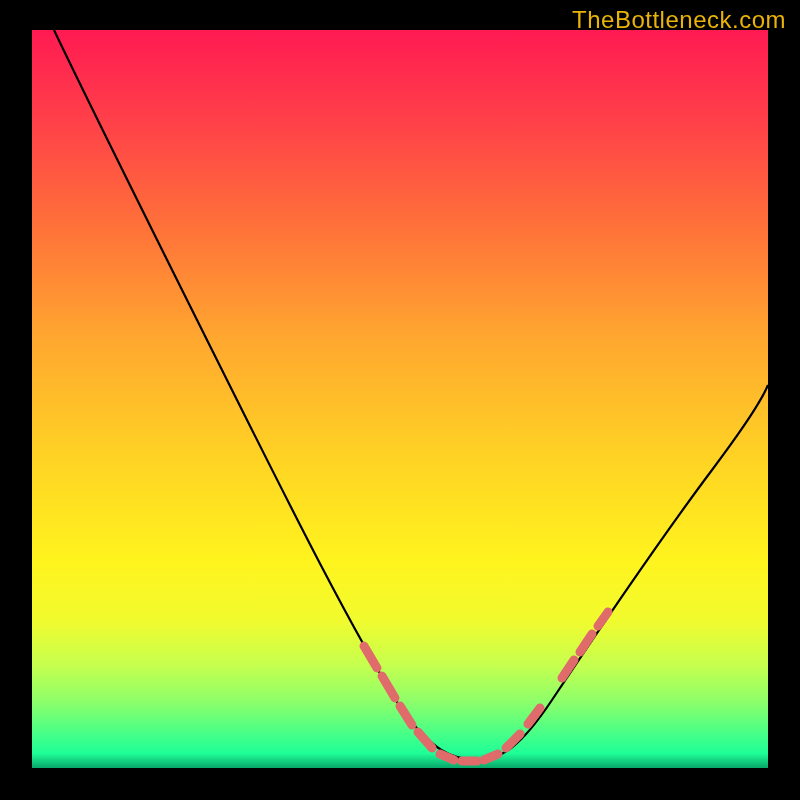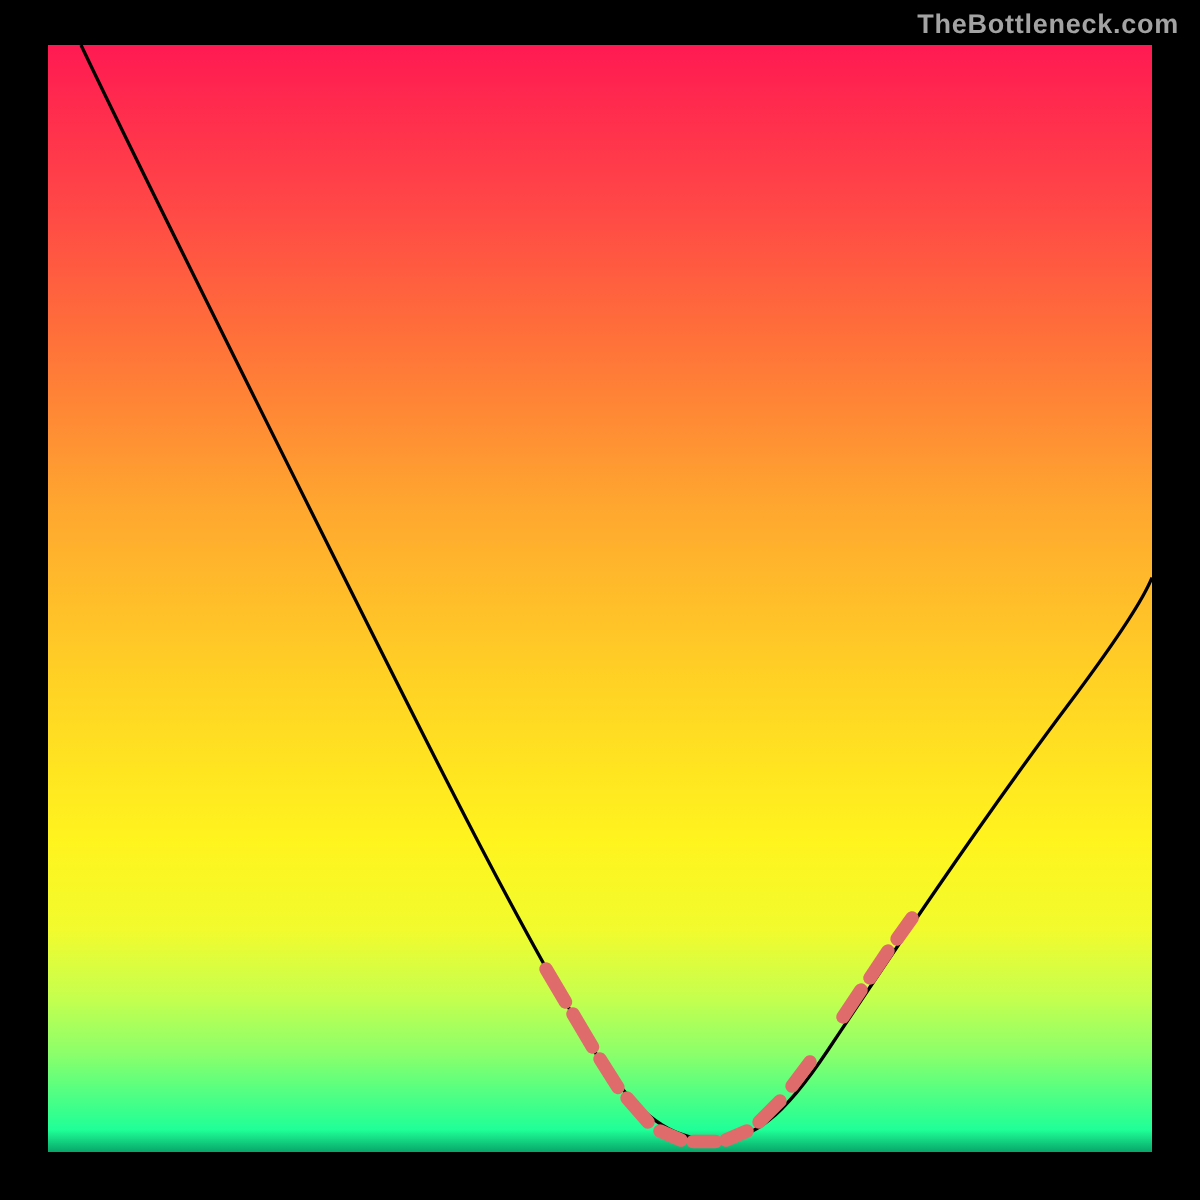--- a/index.html
+++ b/index.html
@@ -14,23 +14,23 @@
   .container {
     position: relative;
     width: 800px;
     height: 800px;
     background: #000;
   }
   .watermark {
     position: absolute;
     top: 6px;
     right: 14px;
-    color: #a3a3a3;
-    font-size: 18px;
-    font-weight: bold;
+    color: #eab308;
+    font-size: 24px;
+    font-weight: normal;
     letter-spacing: 0.5px;
     z-index: 10;
   }
   .plot-frame {
     position: absolute;
     left: 32px;
     top: 30px;
     width: 736px;
     height: 738px;
     background: #000;

